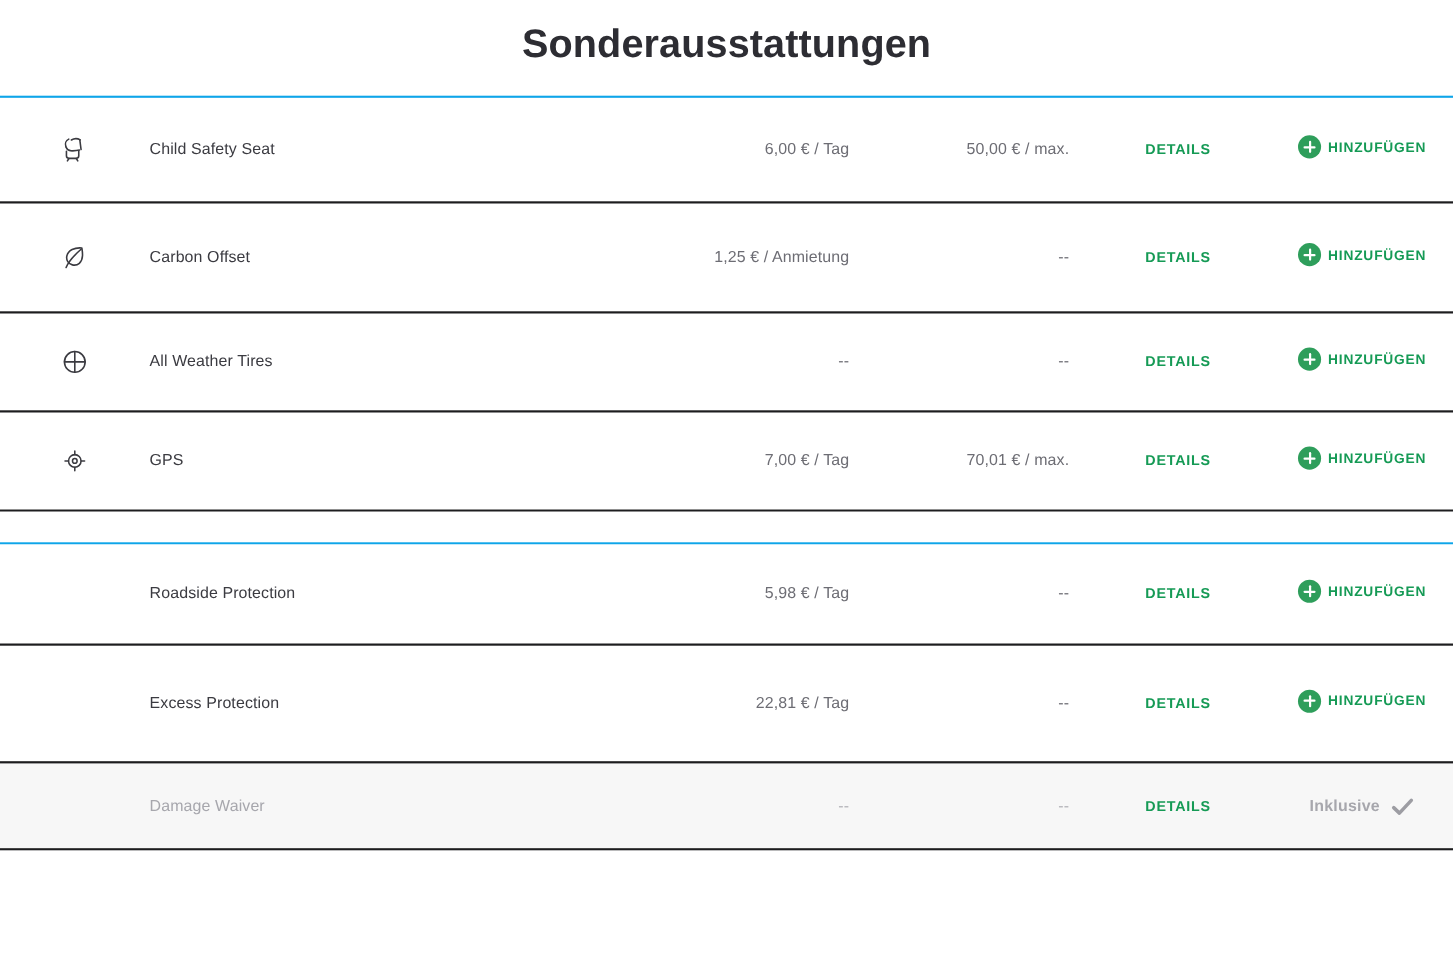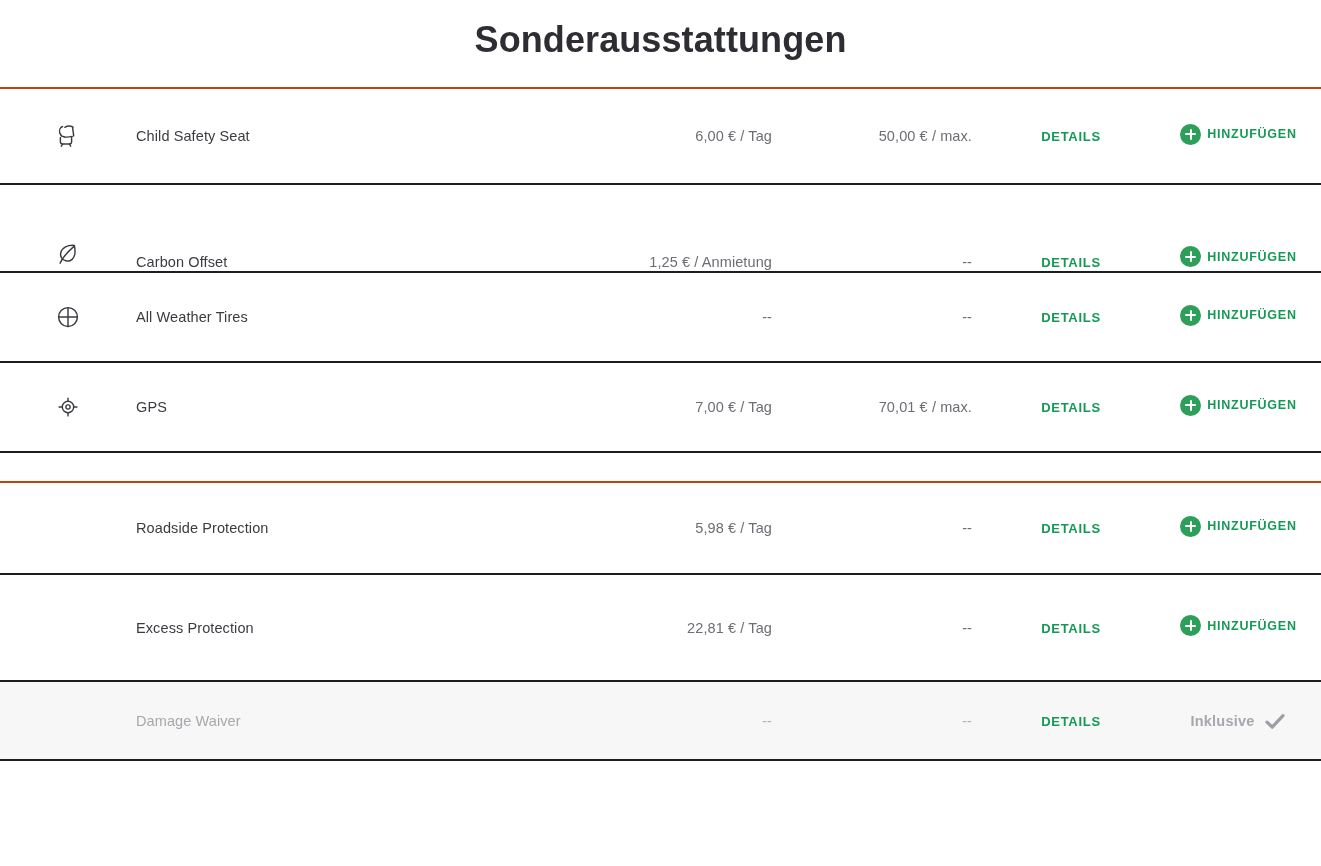--- a/index.html
+++ b/index.html
@@ -21,21 +21,21 @@
     font-size: 36px;
     font-weight: 600;
     color: #2d2d33;
     letter-spacing: 0.1px;
     line-height: 1;
   }
 
   
   .extras-table {
     width: 1321px;
-    border-top: 2px solid #c2410c;
+    border-top: 2px solid #0ea5e9;
     border-bottom: 2px solid #1d1d1f;
   }
   .extras-table .row + .row { border-top: 2px solid #1d1d1f; }
 
   .row {
     display: flex;
     align-items: center;
     width: 100%;
     background: #ffffff;
   }
@@ -164,21 +164,21 @@
         <span class="details-link">DETAILS</span>
       </div>
       <div class="col-action">
         <span class="add-btn">
           <span class="plus-circle"></span>
           <span class="add-label">HINZUFÜGEN</span>
         </span>
       </div>
     </div>
 
-    <div class="row" style="height:88px;align-items:flex-end;">
+    <div class="row" style="height:100px;">
       <div class="col-icon">
         <span>
           <svg class="icon-svg" width="34" height="34" viewBox="0 0 34 34" fill="none" stroke="#3b3b41" stroke-width="1.45" stroke-linecap="round" stroke-linejoin="round">
             <path d="M23.4 8.4c-6.6-.6-12.4 2.1-13.6 7.2-.9 3.9 1.3 7.3 5 8.2 4.9 1.2 8.9-2.3 9.2-8.3.1-2.4-.2-4.7-.6-7.1z"></path>
             <path d="M9.1 26.2c1.9-4.6 5.6-9.6 13.6-16.6"></path>
           </svg>
         </span>
       </div>
       <div class="col-name">
         <span class="name-text">Carbon Offset</span>

